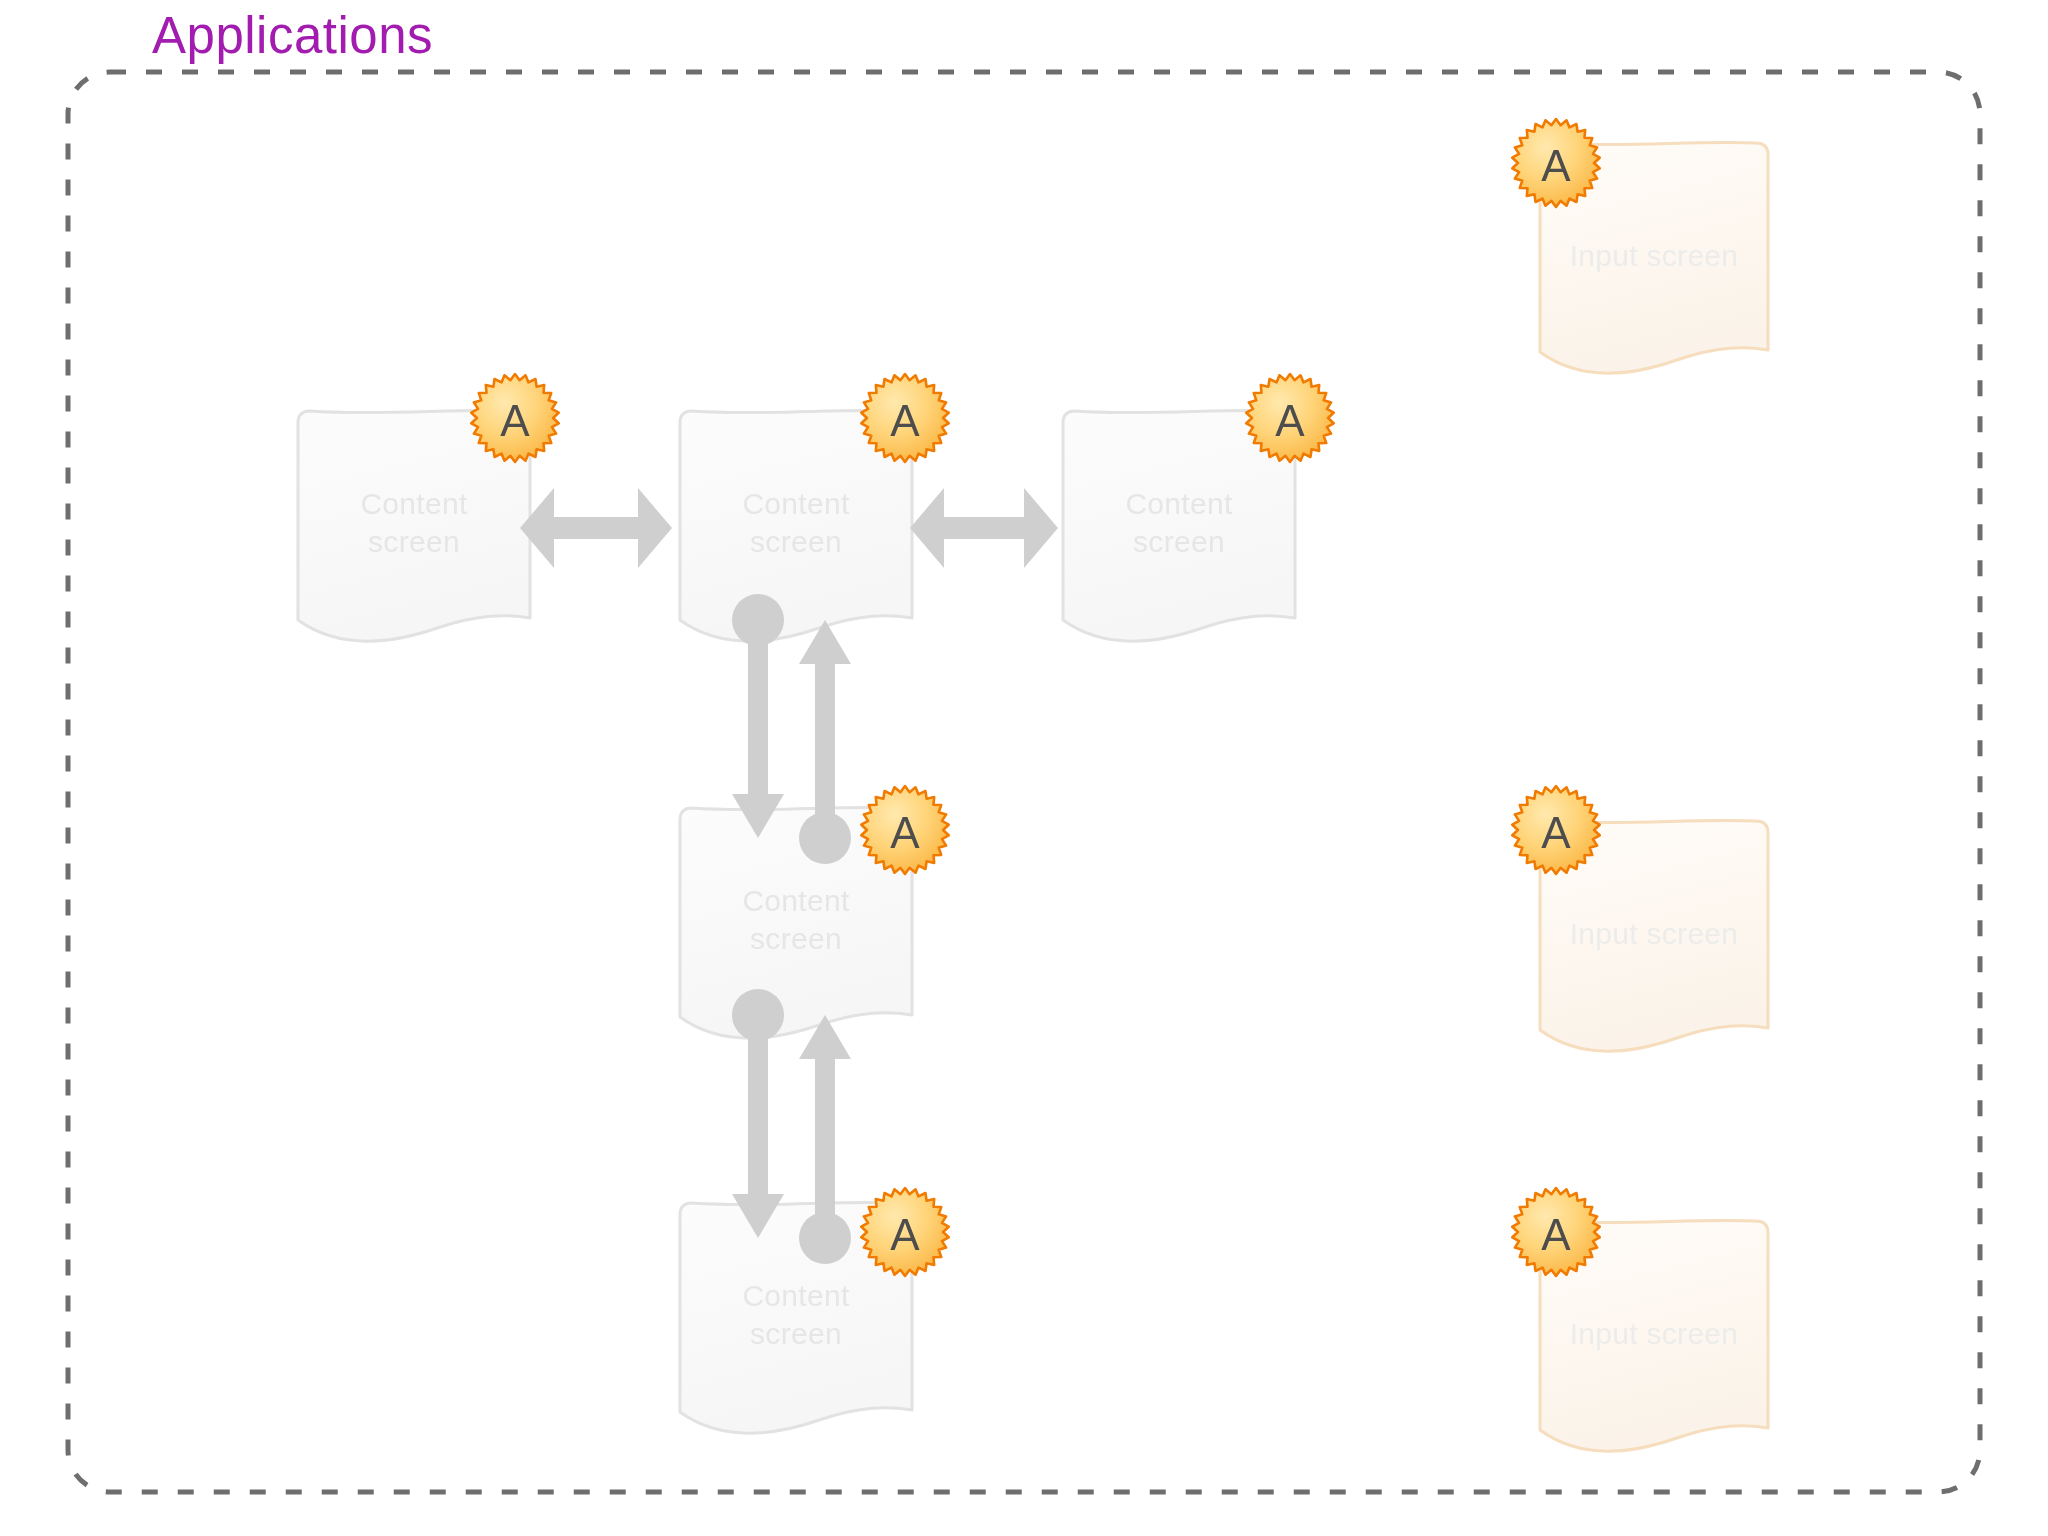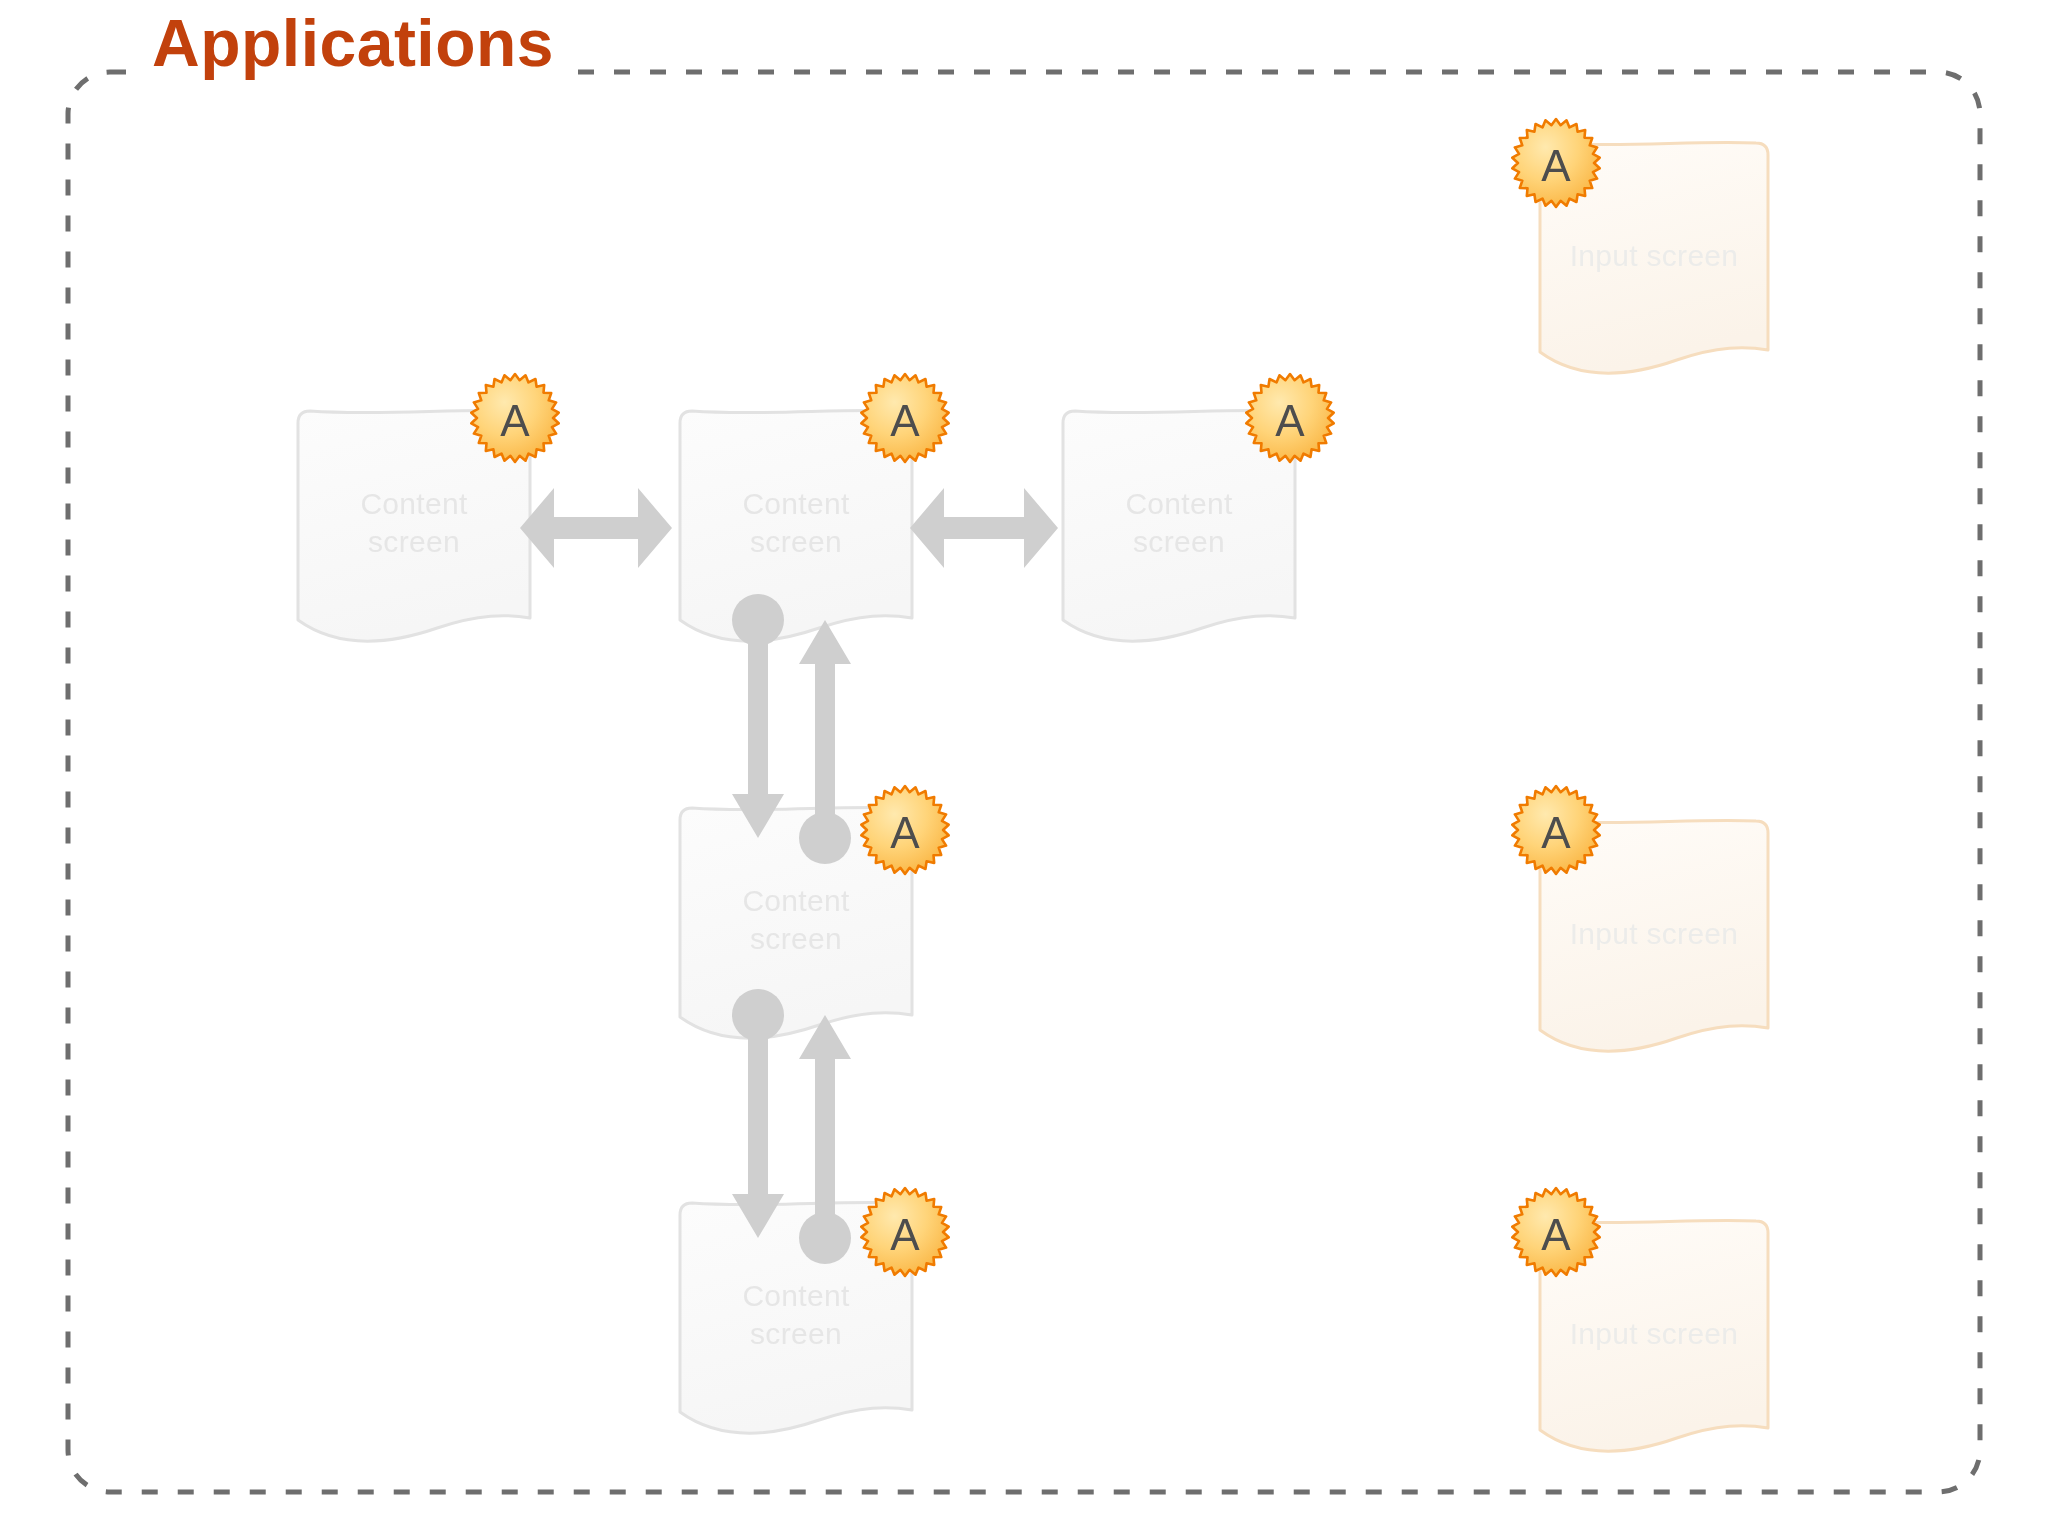--- a/index.html
+++ b/index.html
@@ -8,24 +8,24 @@
     font-family:"Liberation Sans", sans-serif;
     overflow:hidden;position:relative;
   }
   #stage{position:absolute;inset:0;width:2048px;height:1536px;}
   #svgroot{position:absolute;left:0;top:0;width:2048px;height:1536px;}
 
   
   .frame-title{
     position:absolute;
     left:138px; top:10px;
-    font-size:66px;
-    font-weight:700;
+    font-size:51px;
+    font-weight:400;
     letter-spacing:0.5px;
-    color:#c2410c;
+    color:#a21caf;
     background:#ffffff;
     padding:0 14px;
     line-height:1.0;
     white-space:nowrap;
     font-family:"Liberation Sans", sans-serif;
   }
 
   .scr-label{
     position:absolute;
     text-align:center;

